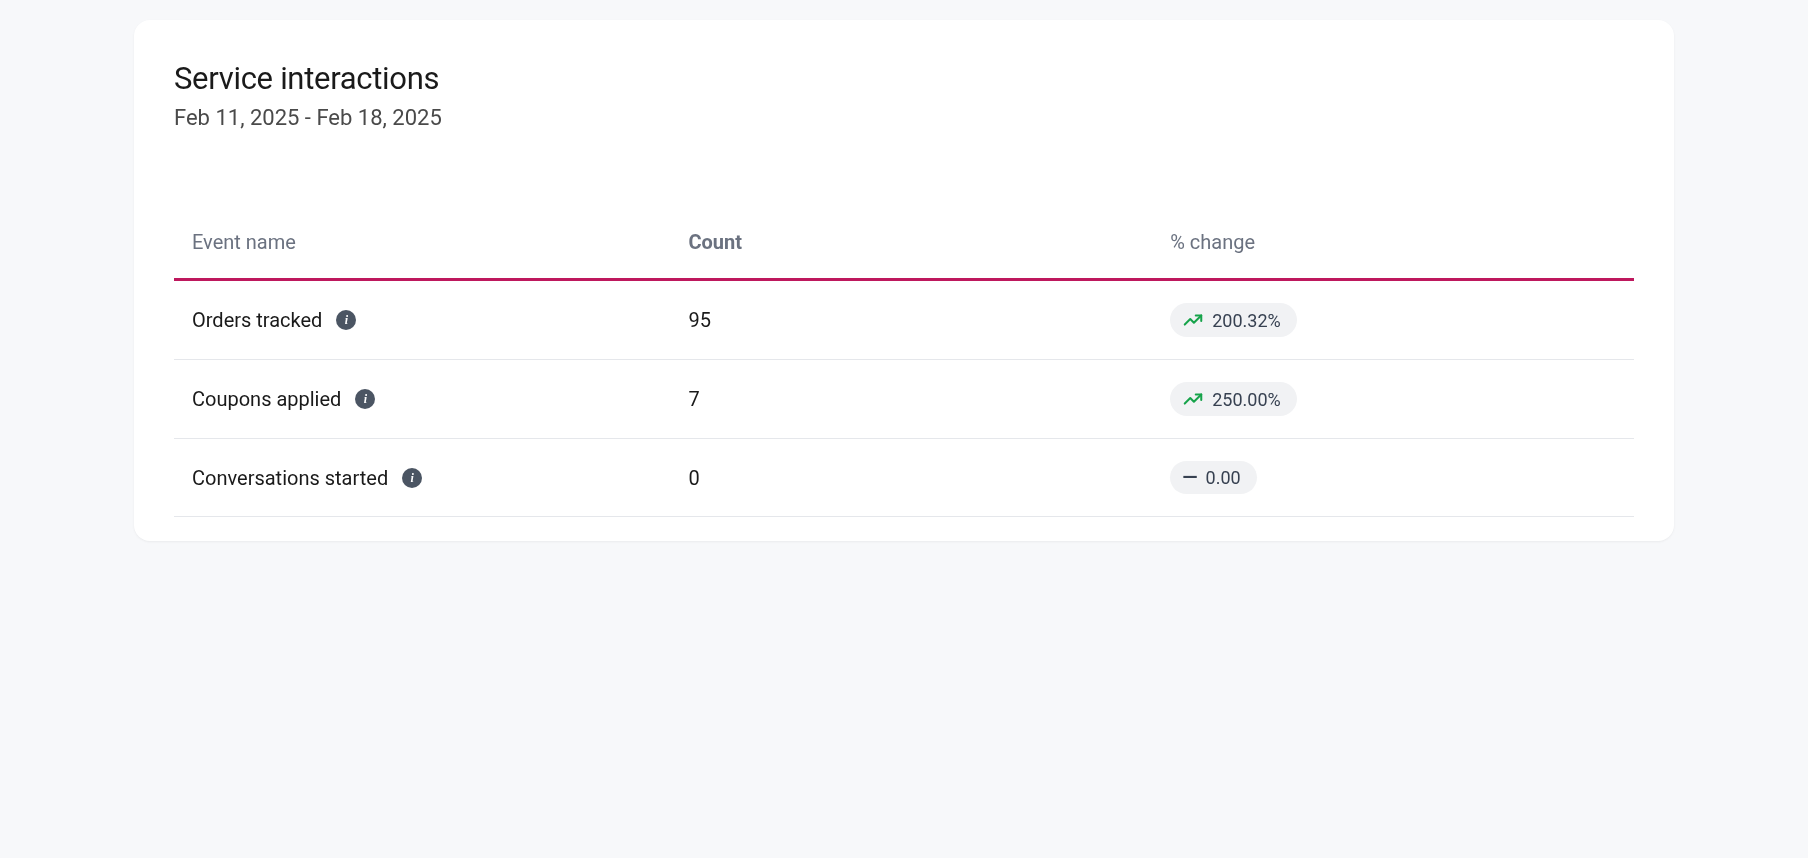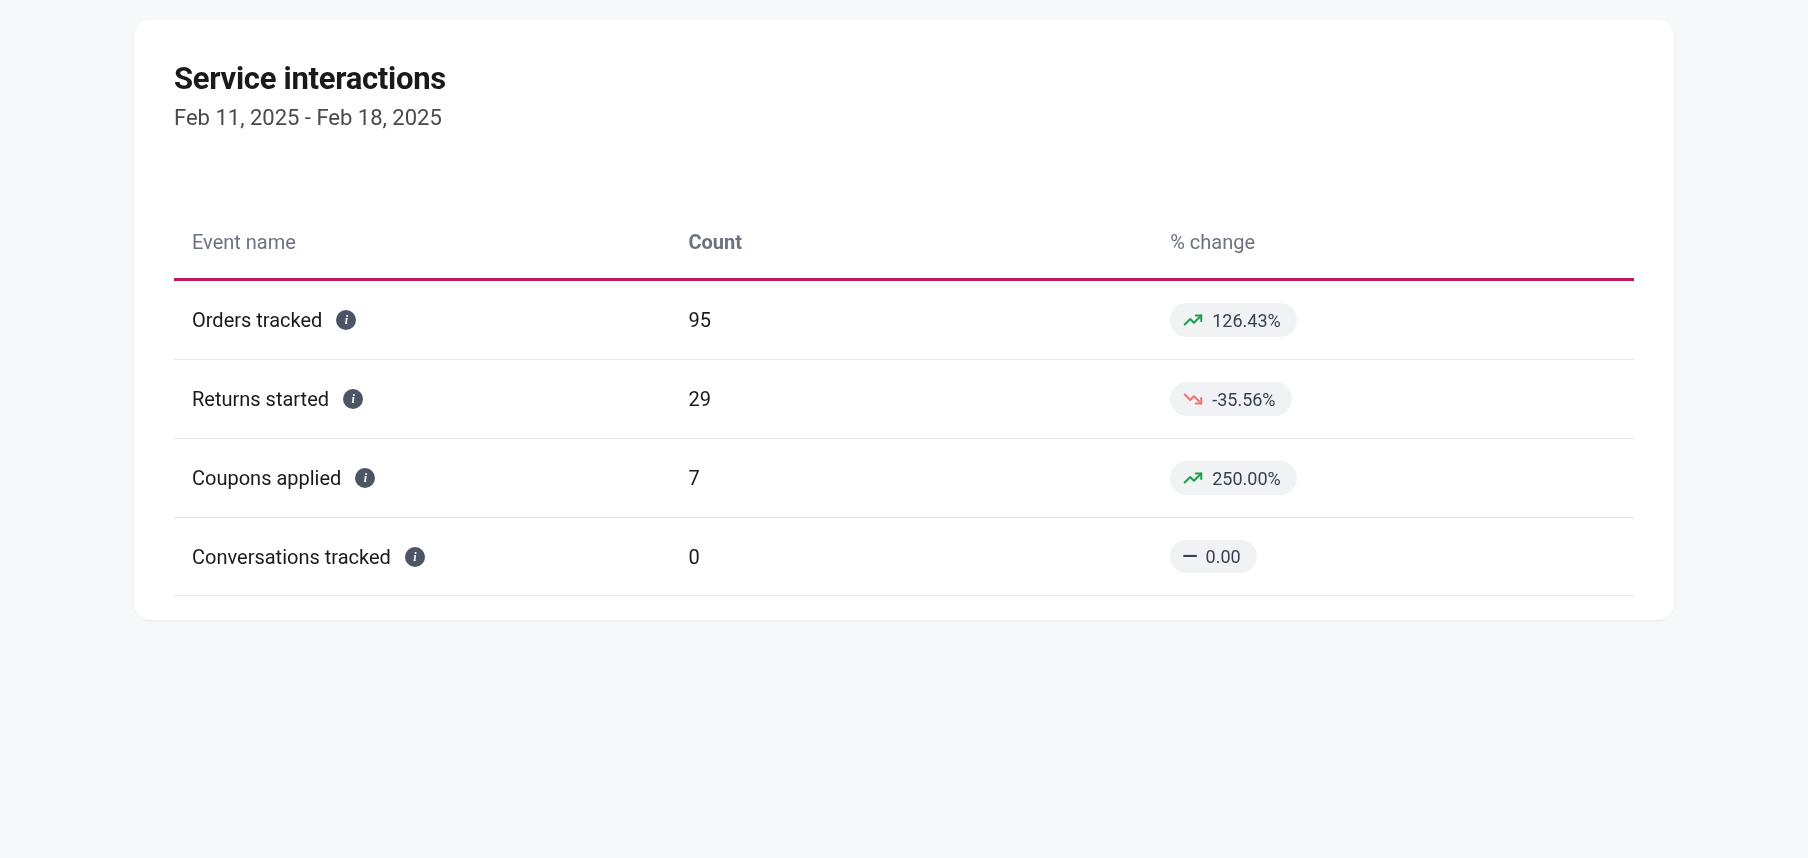--- a/index.html
+++ b/index.html
@@ -16,21 +16,21 @@
     .card {
       background: #ffffff;
       border-radius: 16px;
       box-shadow: 0 1px 3px rgba(0,0,0,0.04), 0 1px 2px rgba(0,0,0,0.02);
       padding: 40px 40px 24px 40px;
       max-width: 1540px;
       margin: 0 auto;
     }
     .card-title {
       font-size: 31px;
-      font-weight: 700;
+      font-weight: 400;
       color: #1a1a1a;
       margin-bottom: 8px;
       letter-spacing: -0.3px;
     }
     .card-subtitle {
       font-size: 22px;
       color: #4a4a4a;
       font-weight: 400;
       margin-bottom: 84px;
     }
@@ -117,39 +117,21 @@
             </div>
           </td>
           <td>95</td>
           <td><span class="badge">
               <span>
                 <svg width="22" height="22" viewBox="0 0 24 24" fill="none" stroke="#16a34a" stroke-width="2.2" stroke-linecap="round" stroke-linejoin="round">
                   <polyline points="3 17 9 11 13 15 21 7"></polyline>
                   <polyline points="15 7 21 7 21 13"></polyline>
                 </svg>
               </span>
-              <span>126.43%</span>
-            </span></td>
-        </tr>
-        <tr>
-          <td>
-            <div class="event-cell">
-              <span>Returns started</span>
-              <span class="info-icon">i</span>
-            </div>
-          </td>
-          <td>29</td>
-          <td><span class="badge">
-              <span>
-                <svg width="22" height="22" viewBox="0 0 24 24" fill="none" stroke="#f87171" stroke-width="2.2" stroke-linecap="round" stroke-linejoin="round">
-                  <polyline points="3 7 9 13 13 9 21 17"></polyline>
-                  <polyline points="15 17 21 17 21 11"></polyline>
-                </svg>
-              </span>
-              <span>-35.56%</span>
+              <span>200.32%</span>
             </span></td>
         </tr>
         <tr>
           <td>
             <div class="event-cell">
               <span>Coupons applied</span>
               <span class="info-icon">i</span>
             </div>
           </td>
           <td>7</td>
@@ -159,21 +141,21 @@
                   <polyline points="3 17 9 11 13 15 21 7"></polyline>
                   <polyline points="15 7 21 7 21 13"></polyline>
                 </svg>
               </span>
               <span>250.00%</span>
             </span></td>
         </tr>
         <tr>
           <td>
             <div class="event-cell">
-              <span>Conversations tracked</span>
+              <span>Conversations started</span>
               <span class="info-icon">i</span>
             </div>
           </td>
           <td>0</td>
           <td><span class="badge">
               <span><span class="trend-flat">—</span></span>
               <span>0.00</span>
             </span></td>
         </tr>
       </tbody>

